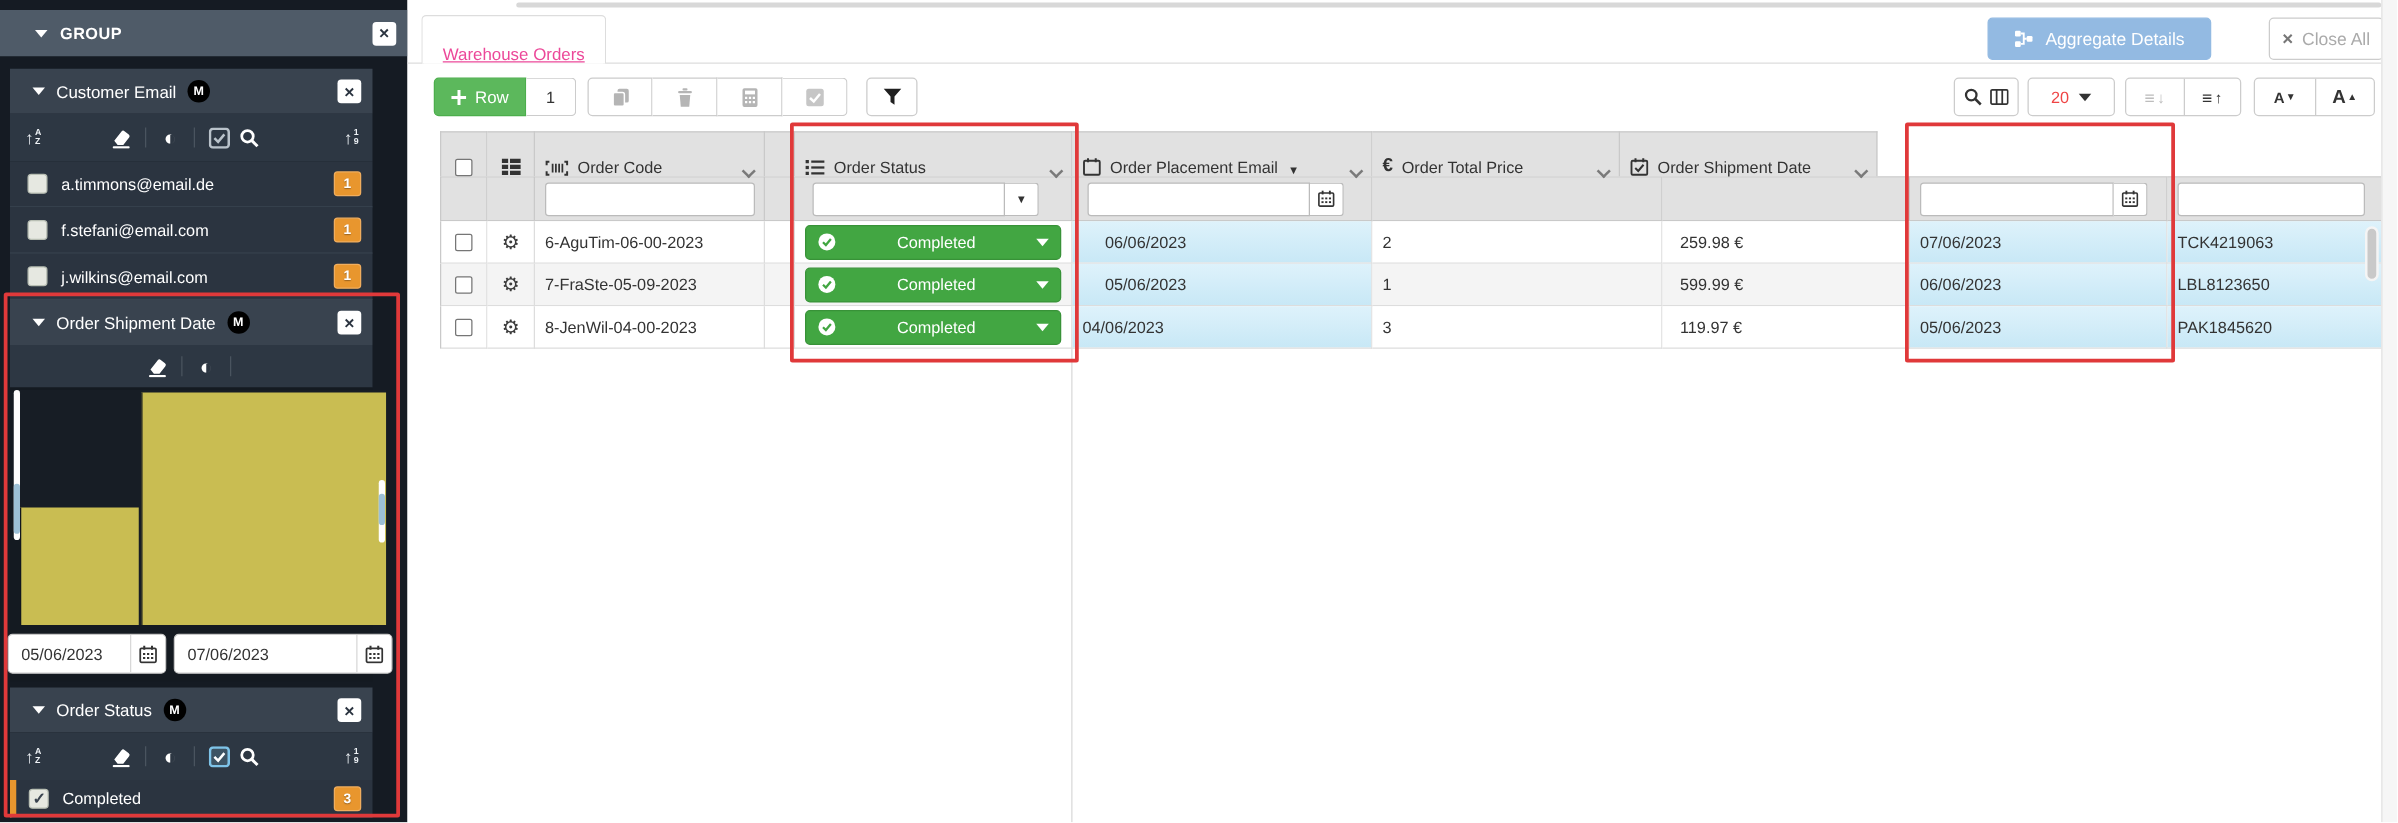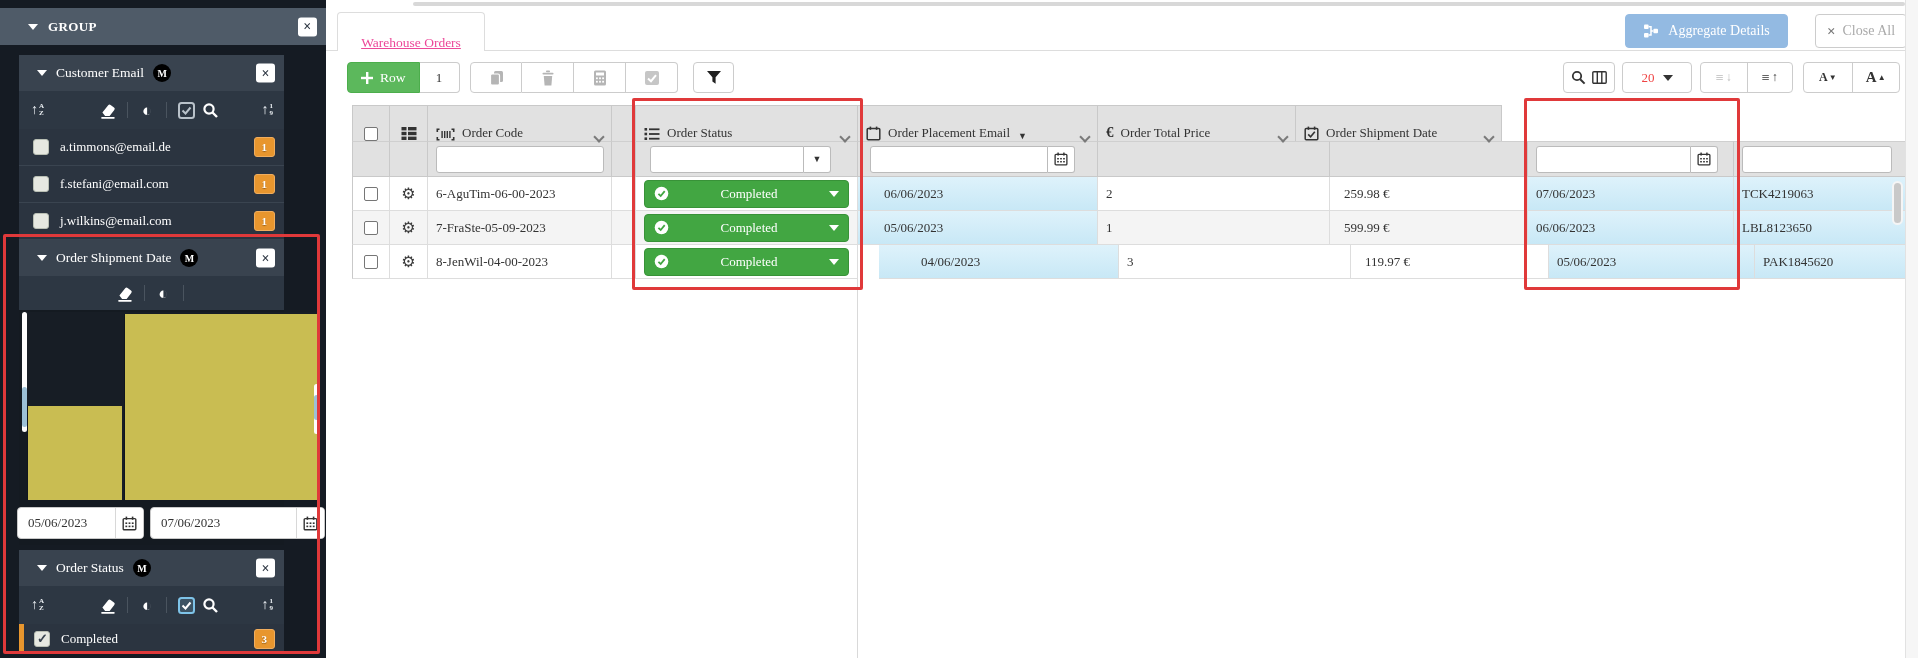--- a/index.html
+++ b/index.html
@@ -1,29 +1,29 @@
 <!DOCTYPE html>
 <html><head>
 <meta charset="utf-8">
 <style>
   * { margin:0; padding:0; box-sizing:border-box; }
   html,body { background:#fff; }
   body { font-family:"Liberation Sans", sans-serif; }
-  .app { position:relative; width:1918px; height:658px; background:#fff; overflow:hidden;font-family:Liberation Serif, serif; }
+  .app { position:relative; width:1918px; height:658px; background:#fff; overflow:hidden; }
 
   
   .sidebar { position:absolute; left:0; top:0; width:326px; height:658px; background:#151b23; }
   .group-bar { position:absolute; top:8px; left:0; width:326px; height:37px; background:#4f5b68;
                color:#fff; display:flex; align-items:center; gap:10px; padding-left:28px;
                font-size:13px; font-weight:bold; letter-spacing:.4px; }
   .caret-w { width:0; height:0; border-left:5px solid transparent; border-right:5px solid transparent; border-top:6px solid #fff; }
   .xbtn { position:absolute; right:9px; top:50%; transform:translateY(-50%); width:19px; height:19px;
           background:#fff; border-radius:3px; color:#2b3440; font-weight:bold; font-size:14px; line-height:1;
           display:flex; align-items:center; justify-content:center; cursor:pointer; }
-  .panel { position:absolute; left:19px; width:265px; }
+  .panel { position:absolute; left:8px; width:290px; }
   .p-head { position:relative; height:36px; background:#39434f; display:flex; align-items:center;
             color:#fff; font-size:13.5px; gap:9px; padding-left:18px; }
   .m-badge { width:18px; height:18px; border-radius:50%; background:#000; color:#fff; font-size:10px;
              font-weight:bold; display:flex; align-items:center; justify-content:center; }
   .p-tools { height:38px; background:#2d3743; display:flex; align-items:center; position:relative; }
   .tool-sep { width:1px; height:16px; background:#4a545f; margin:0 7px; }
   .ticon { display:flex; align-items:center; justify-content:center; width:24px; height:24px; cursor:pointer; }
   .sorticon { display:flex; align-items:flex-start; gap:1px; color:#eef2f6; cursor:pointer; }
   .sorticon .arr { font-size:14px; font-weight:bold; line-height:14px; }
   .sorticon .lets { display:flex; flex-direction:column; font-size:7px; font-weight:bold; line-height:7px; }
@@ -55,21 +55,21 @@
   
   .main { position:absolute; left:326px; top:0; width:1592px; height:658px; background:#fff; }
   .hscroll-top { position:absolute; left:87px; top:2px; width:1492px; height:4px; background:#d8d8d8; border-radius:2px; }
   .tab-line { position:absolute; top:50px; left:0; width:1579px; height:1px; background:#ddd; }
   .tab { position:absolute; left:11px; top:12px; width:148px; height:39px; background:#fff; border:1px solid #ddd;
          border-bottom:none; border-radius:4px 4px 0 0; display:flex; align-items:flex-end; justify-content:center;
          font-size:13.5px; color:#ec4899; z-index:2; cursor:pointer; }
   .tab span { text-decoration:underline; }
   .btn { display:flex; align-items:center; justify-content:center; border:1px solid #ccc; background:#fff;
          border-radius:4px; cursor:pointer; }
-  .agg-btn { position:absolute; left:1299px; top:14px; width:163px; height:34px; background:#93bae2;
+  .agg-btn { position:absolute; left:1264px; top:14px; width:179px; height:34px; background:#93bae2;
              border:1px solid #93bae2; border-radius:4px; color:#fff; font-size:14px; display:flex;
              align-items:center; justify-content:center; gap:9px; }
   .closeall-btn { position:absolute; left:1489px; top:14px; width:92px; height:34px; color:#aaa; font-size:14px; gap:7px; }
   .closeall-btn .x { color:#777; font-weight:bold; font-size:15px; }
 
   
   .addrow { position:absolute; left:21px; top:62px; height:31px; display:flex; z-index:1; }
   .addrow .green { background:#5cb85c; border:1px solid #4cae4c; border-radius:4px 0 0 4px; color:#fff;
                    font-size:13.5px; display:flex; align-items:center; gap:7px; padding:0 13px; cursor:pointer; }
   .addrow .num { width:40px; background:#fff; border:1px solid #ccc; border-left:none; border-radius:0 4px 4px 0;
@@ -640,21 +640,21 @@
         <div class="td c5 rowbg-a">
           <span class="status-btn">
             <svg width="15" height="15" viewBox="0 0 15 15">
                 <circle cx="7.5" cy="7.5" r="6.8" fill="#fff"></circle>
                 <path d="M4.4 7.8 L6.7 10 L10.7 5.2" fill="none" stroke="#42a642" stroke-width="1.8"></path>
               </svg>
             <span class="lbl">Completed</span>
             <span class="dcaret"></span>
           </span>
         </div>
-        <div class="td c6 bluecell" style="padding-left:42px;margin-left:21px;">04/06/2023</div>
+        <div class="td c6 bluecell" style="padding-left:8px;">04/06/2023</div>
         <div class="td c7 rowbg-a">3</div>
         <div class="td c8 rowbg-a" style="padding-left:14px;">119.97 €</div>
         <div class="td c9 bluecell">05/06/2023</div>
         <div class="td c10 bluecell" style="border-right:none;">PAK1845620</div>
       </div>
     </div>
 
     <div class="vdivider"></div>
     <div class="grid-vthumb"></div>
     <div class="win-scroll"></div>

